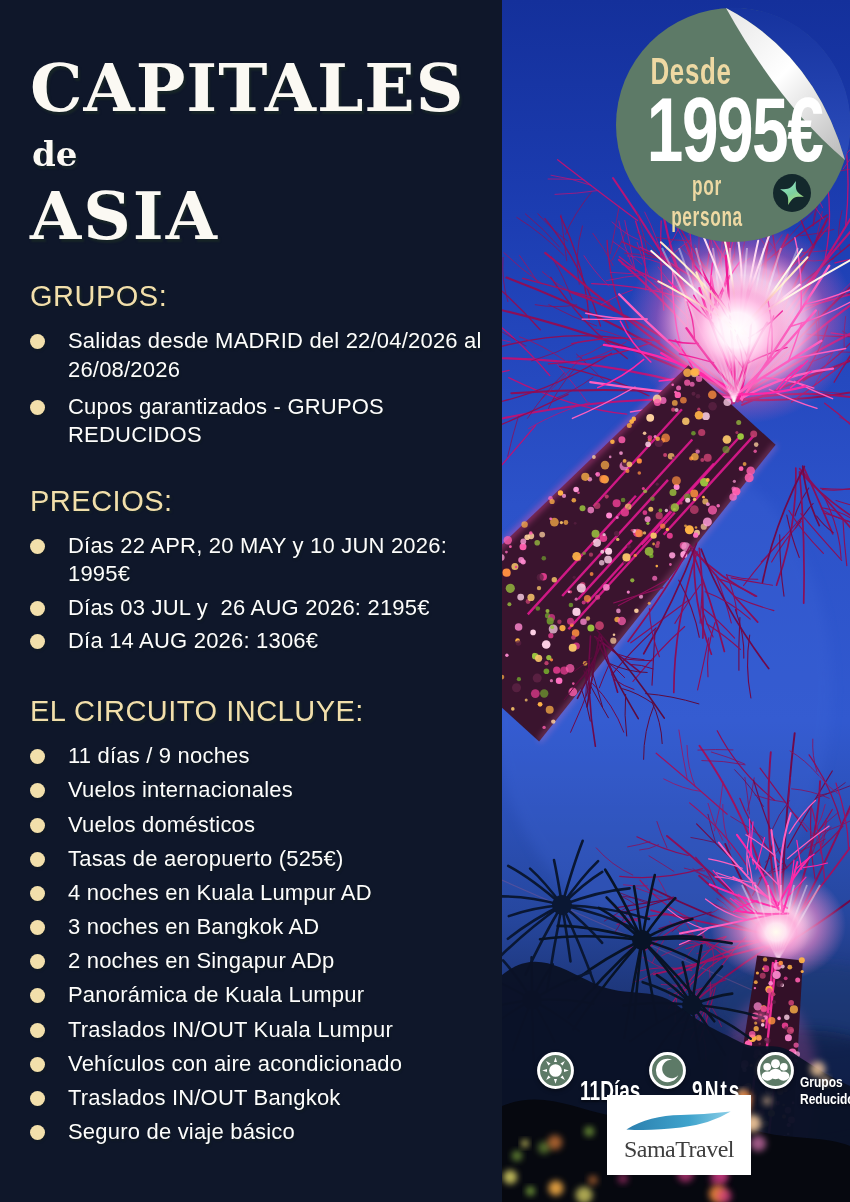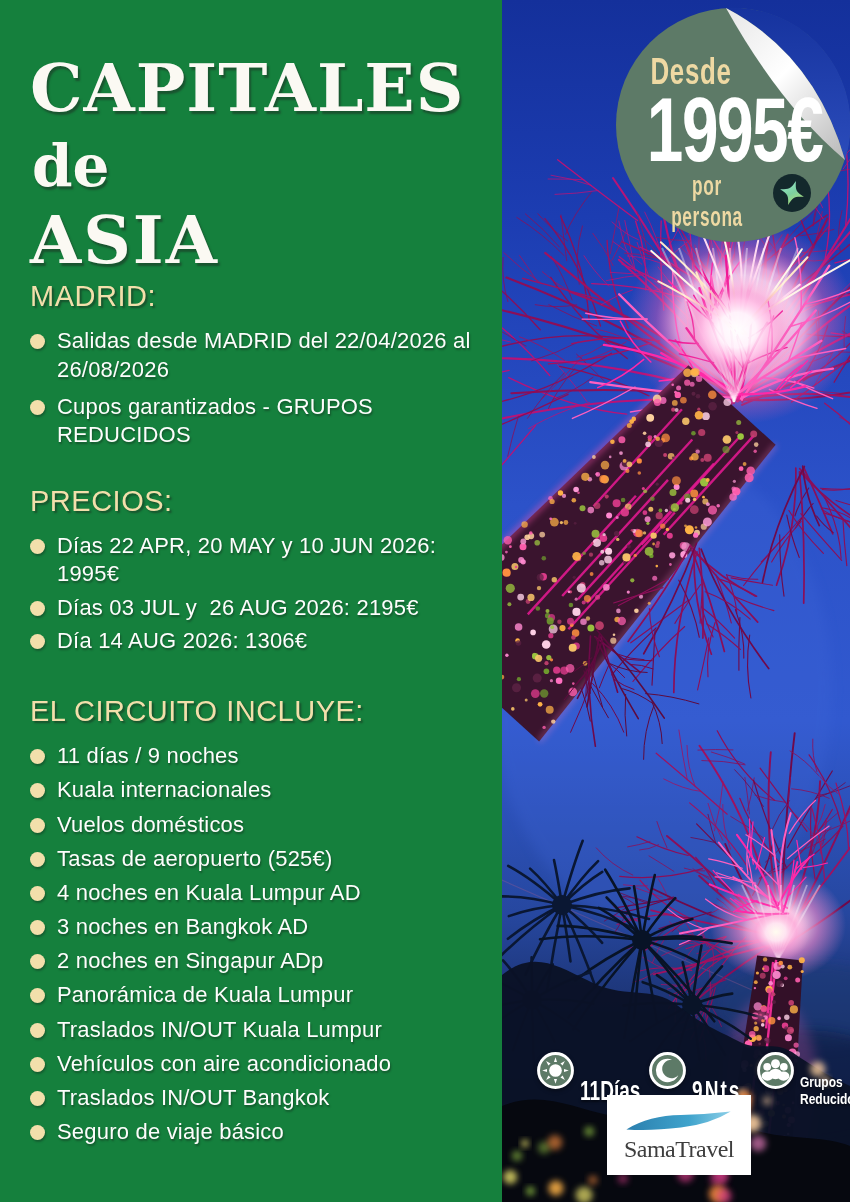--- a/index.html
+++ b/index.html
@@ -1,34 +1,34 @@
 <!DOCTYPE html>
 <html><head>
 <meta charset="utf-8">
 <style>
   html,body{margin:0;padding:0;background:#2a2a2a;}
   .poster{
     position:relative;width:850px;height:1202px;overflow:hidden;
-    background:#15803d;font-family:"Liberation Sans",sans-serif;
+    background:#0f172a;font-family:"Liberation Sans",sans-serif;
     -webkit-font-smoothing:antialiased;
   }
   
   .left-panel{position:absolute;left:0;top:0;width:502px;height:100%;}
   .title{position:absolute;left:30px;top:34px;color:#fbf9f3;
     font-family:"DejaVu Serif","Liberation Serif",serif;
     text-shadow:2px 3px 2px rgba(30,48,36,.55);line-height:1;}
   .title .t1{display:block;font-size:66px;letter-spacing:1px;}
-  .title .t2{display:block;font-size:58px;margin:16px 0 12px 2px;}
+  .title .t2{display:block;font-size:34px;margin:16px 0 12px 2px;}
   .title .t3{display:block;font-size:66px;letter-spacing:2px;}
   .sections{position:absolute;left:30px;top:280px;width:460px;}
   .sec h2{margin:0 0 14px 0;font-size:29px;font-weight:400;line-height:1.15;
     color:#f2dfab;letter-spacing:.5px;text-shadow:2px 2px 2px rgba(25,40,30,.55);}
   .sec-1{margin-top:36px;}
   .sec-2{margin-top:40px;}
-  .item{display:flex;align-items:flex-start;}
+  .item{display:flex;align-items:flex-start;gap:11px;}
   .sec-0 .item{margin-bottom:9px;}
   .sec-1 .item{margin-bottom:5px;}
   .sec-2 .item{margin-bottom:6px;}
   .bullet{flex:0 0 15px;width:15px;height:15px;border-radius:50%;
     background:#f2dfab;margin:7px 12px 0 0;
     box-shadow:1px 2px 2px rgba(20,30,25,.35);}
   .item .txt{font-size:22px;line-height:1.28;color:#fdfdfc;letter-spacing:.2px;
     text-shadow:1px 2px 2px rgba(20,30,25,.45);white-space:pre-wrap;}
   
   .photo{position:absolute;left:502px;top:0;width:348px;height:1202px;}
@@ -1333,21 +1333,21 @@
   </svg>
 
   <div class="left-panel">
     <h1 class="title">
       <span class="t1">CAPITALES</span>
       <span class="t2">de</span>
       <span class="t3">ASIA</span>
     </h1>
     <div class="sections" id="sections">
         <section class="sec sec-0">
-          <h2>MADRID:</h2>
+          <h2>GRUPOS:</h2>
           <div class="item">
             <span class="bullet"></span>
             <span class="txt">Salidas desde MADRID del 22/04/2026 al 26/08/2026</span>
           </div>
           <div class="item">
             <span class="bullet"></span>
             <span class="txt">Cupos garantizados - GRUPOS REDUCIDOS</span>
           </div>
         </section>
         <section class="sec sec-1">
@@ -1366,21 +1366,21 @@
           </div>
         </section>
         <section class="sec sec-2">
           <h2>EL CIRCUITO INCLUYE:</h2>
           <div class="item">
             <span class="bullet"></span>
             <span class="txt">11 días / 9 noches</span>
           </div>
           <div class="item">
             <span class="bullet"></span>
-            <span class="txt">Kuala internacionales</span>
+            <span class="txt">Vuelos internacionales</span>
           </div>
           <div class="item">
             <span class="bullet"></span>
             <span class="txt">Vuelos domésticos</span>
           </div>
           <div class="item">
             <span class="bullet"></span>
             <span class="txt">Tasas de aeropuerto (525€)</span>
           </div>
           <div class="item">

